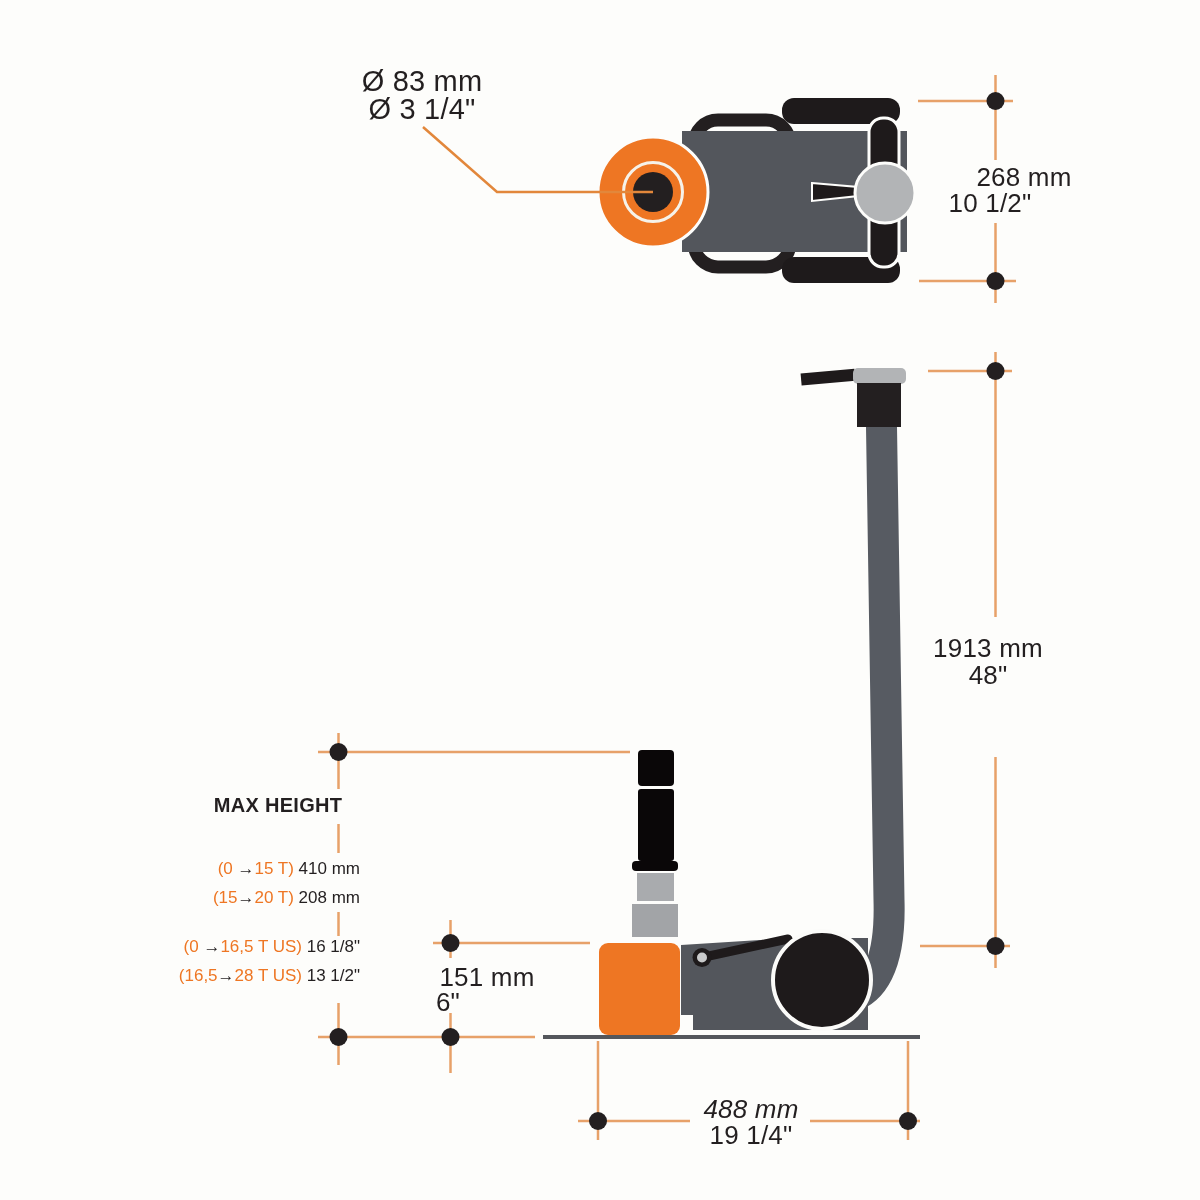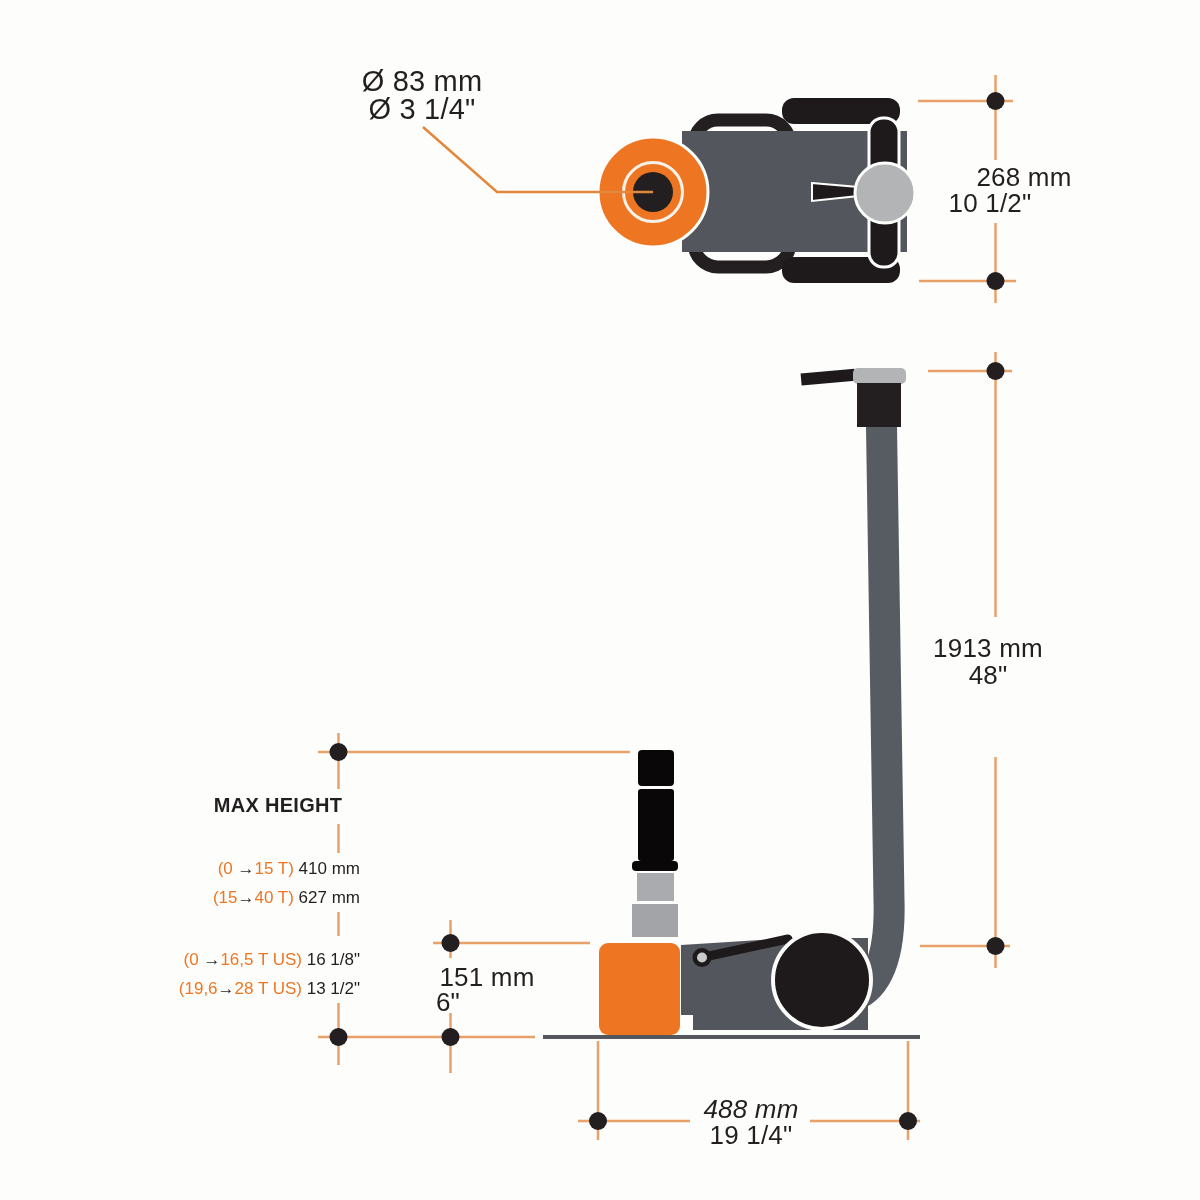--- a/index.html
+++ b/index.html
@@ -20,21 +20,21 @@
   .maxheight-title{
     position:absolute;transform:translate(-50%,-50%);
     font-size:20px;font-weight:bold;white-space:nowrap;color:var(--ink,#231F20);
     letter-spacing:.3px;
   }
   .specs{
     position:absolute;right:840px;top:854px;text-align:right;
     font-size:17px;line-height:29px;white-space:nowrap;color:var(--ink,#231F20);
   }
   .spec-row{white-space:nowrap;}
-  .spec-row.gap{margin-top:33px;}
+  .spec-row.gap{margin-top:20px;}
   .spec-orange{color:var(--accent,#EE7623);}
   .spec-arrow{color:var(--ink,#231F20);font-weight:bold;}
 </style>
 </head>
 <body style="--bg: #FDFDFB; --ink: #231F20; --accent: #EE7623;">
 
 <div class="stage">
 
   <svg class="drawing" width="1200" height="1200" viewBox="0 0 1200 1200">
 
@@ -146,27 +146,27 @@
   <div class="dim-label" style="left:988px;top:648px;">1913 mm</div>
   <div class="dim-label" style="left:988px;top:675px;">48"</div>
 
   <div class="maxheight-title" style="left:278px;top:805px;">MAX HEIGHT</div>
 
   <div class="specs">
     <div class="spec-row">
       <span class="spec-orange">(0 </span><span class="spec-arrow">→</span><span class="spec-orange">15 T)</span><span> 410 mm</span>
     </div>
     <div class="spec-row">
-      <span class="spec-orange">(15</span><span class="spec-arrow">→</span><span class="spec-orange">40 T)</span><span> 627 mm</span>
+      <span class="spec-orange">(15</span><span class="spec-arrow">→</span><span class="spec-orange">20 T)</span><span> 208 mm</span>
     </div>
     <div class="spec-row gap">
       <span class="spec-orange">(0 </span><span class="spec-arrow">→</span><span class="spec-orange">16,5 T US)</span><span> 16 1/8"</span>
     </div>
     <div class="spec-row">
-      <span class="spec-orange">(19,6</span><span class="spec-arrow">→</span><span class="spec-orange">28 T US)</span><span> 13 1/2"</span>
+      <span class="spec-orange">(16,5</span><span class="spec-arrow">→</span><span class="spec-orange">28 T US)</span><span> 13 1/2"</span>
     </div>
   </div>
 
   <div class="dim-label" style="left:451px;top:977px;margin-left:36px;">151 mm</div>
   <div class="dim-label" style="left:448px;top:1002px;">6"</div>
 
   <div class="dim-label" style="left:751px;top:1109px;font-style:italic;">488 mm</div>
   <div class="dim-label" style="left:751px;top:1135px;">19 1/4"</div>
 
 </div>

